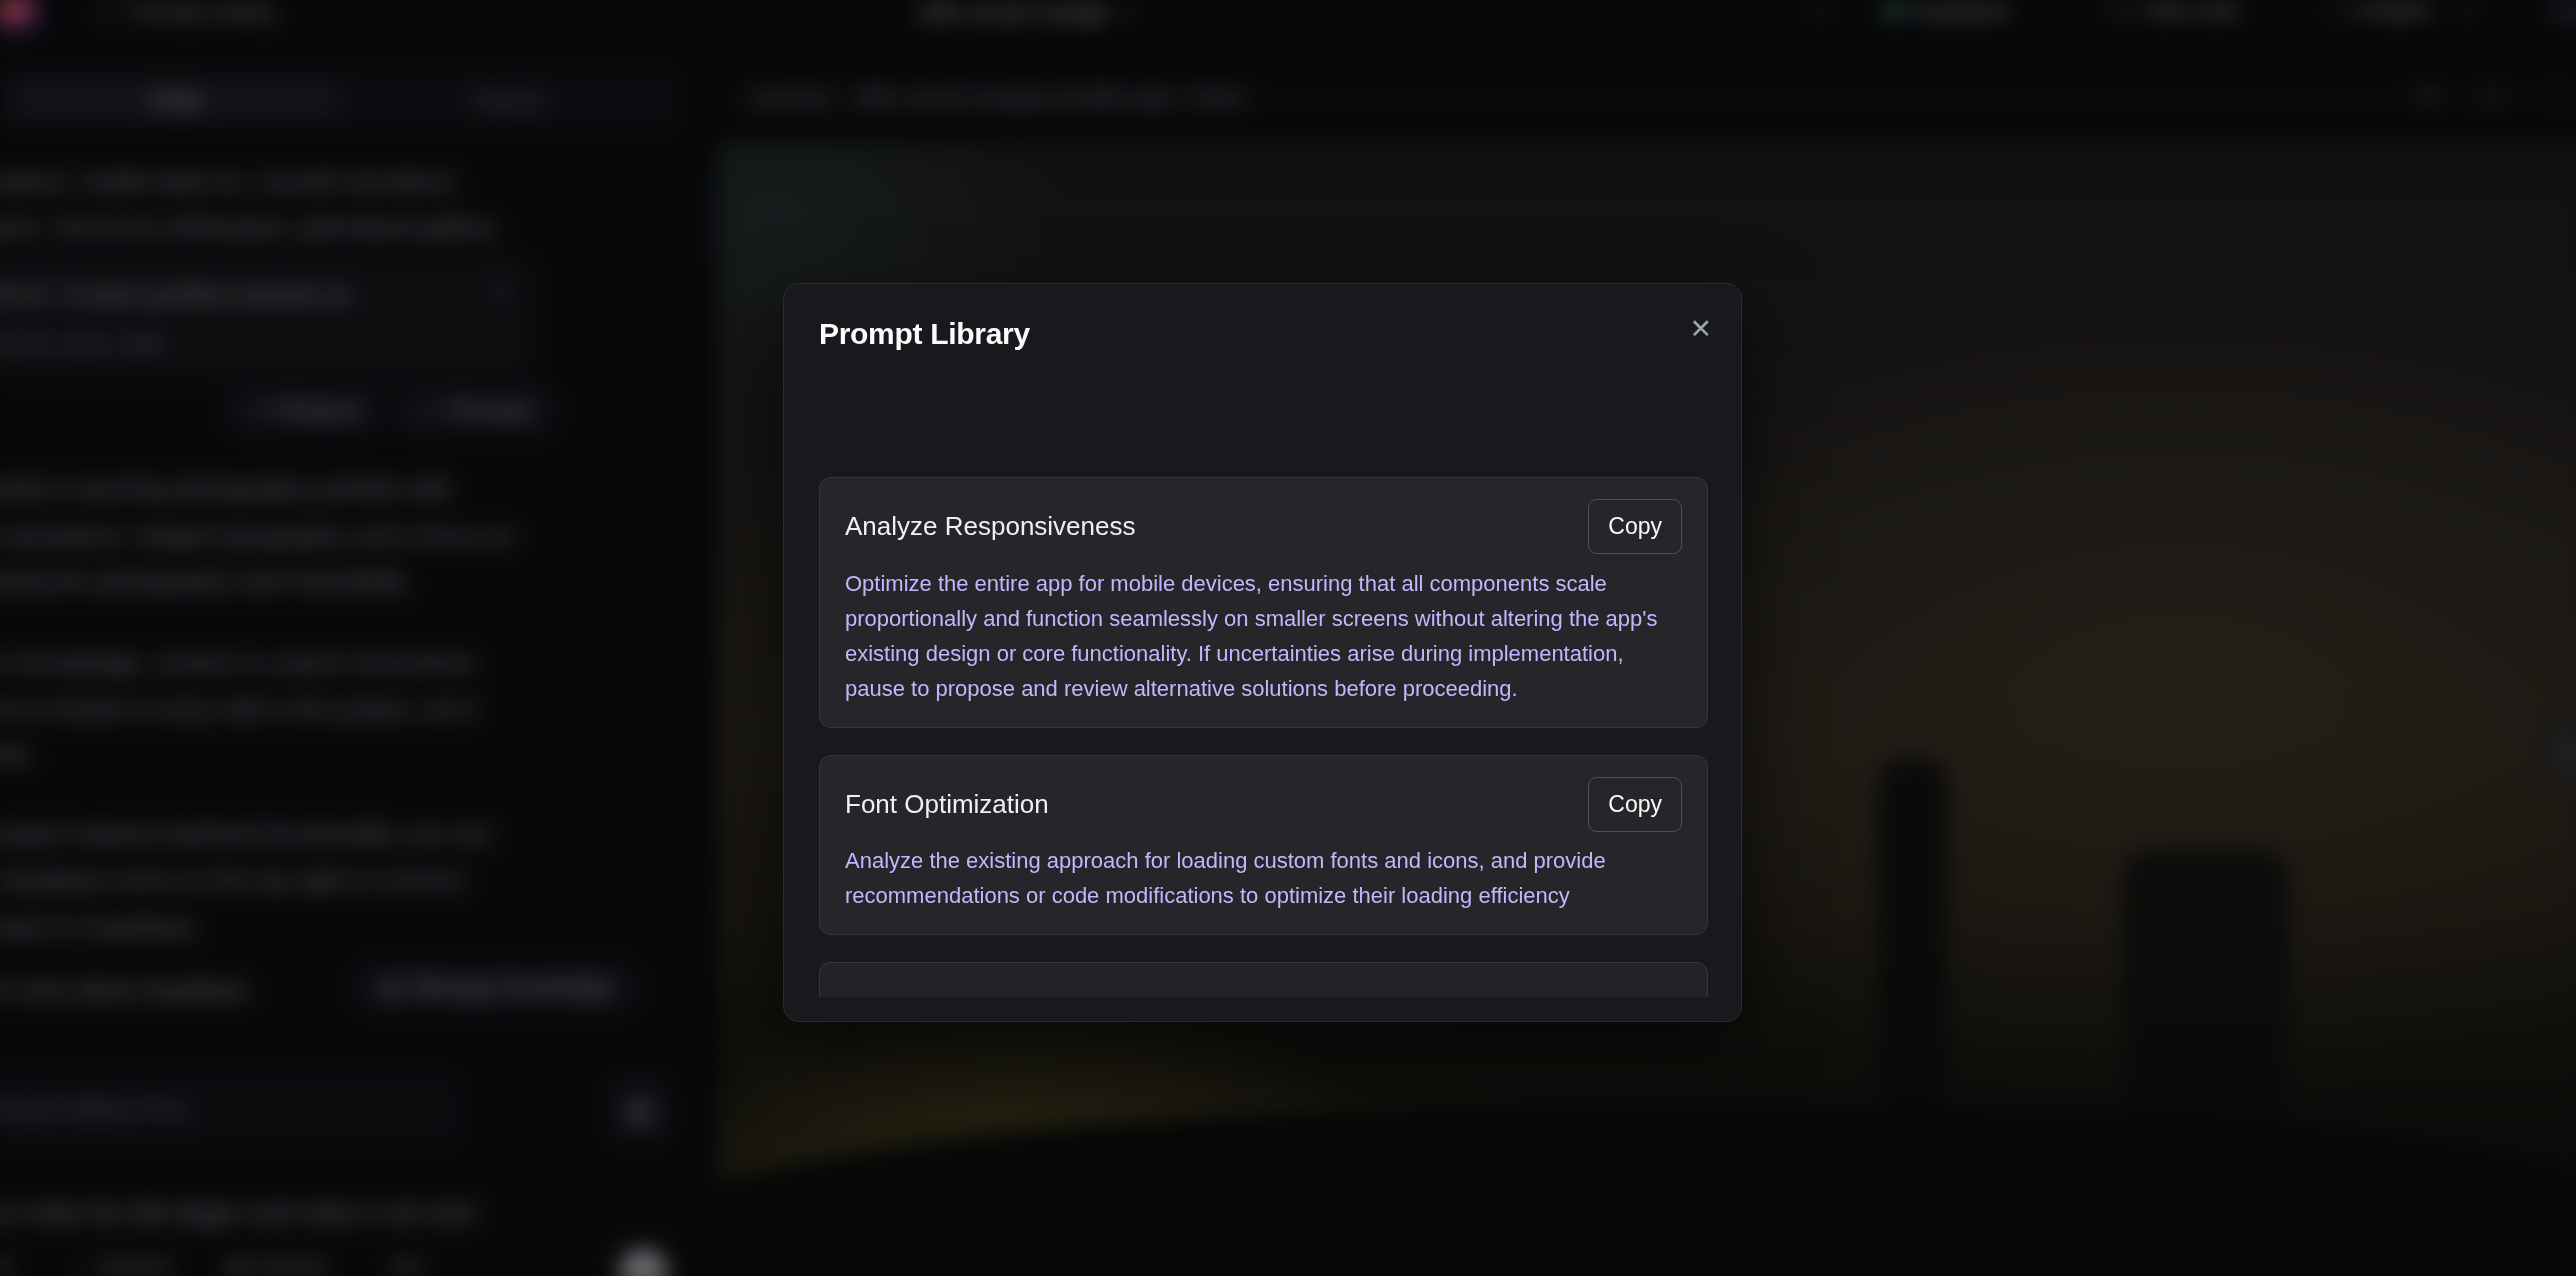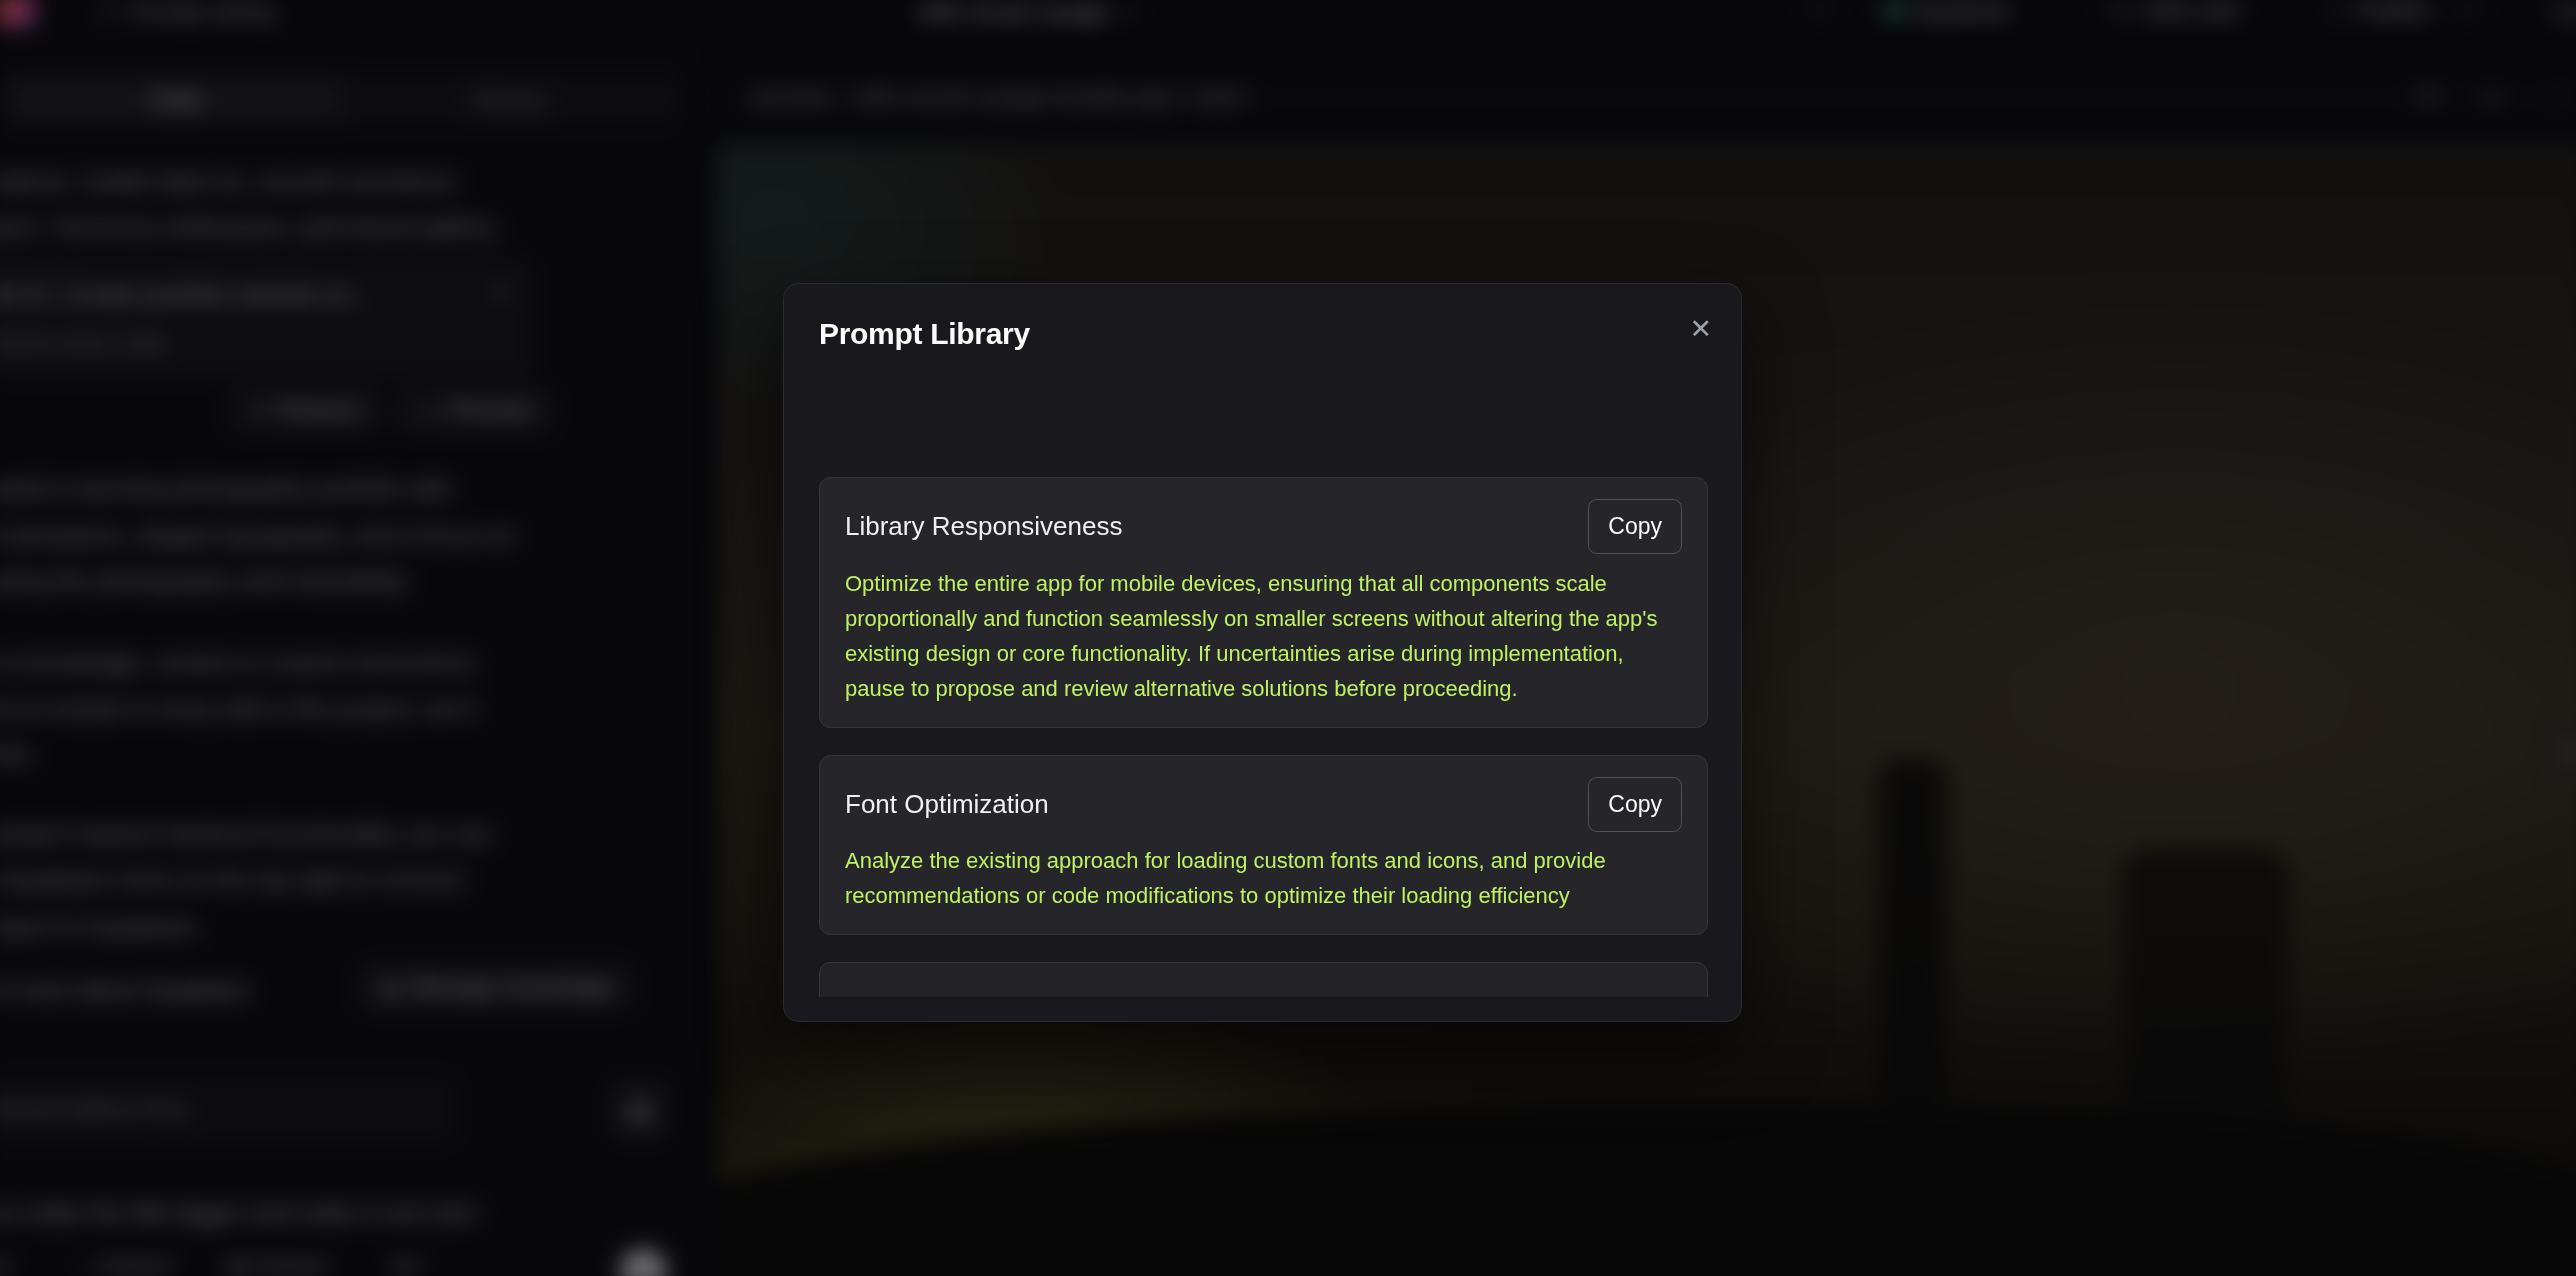--- a/index.html
+++ b/index.html
@@ -83,21 +83,21 @@
   .m-search { position:absolute; left:35px; top:102px; width:889px; height:62px; background:#1e1e23;
               border:1px solid #44444c; border-radius:9.6px; padding:0 25px; font-size:23px; color:#e4e4e7;
               font-family:"Liberation Sans","DejaVu Sans",sans-serif; outline:none; }
   .m-search::placeholder { color:#8b8b94; }
   .m-cards { position:absolute; left:35px; top:193px; width:889px; display:flex; flex-direction:column; gap:27px; }
   .p-card { background:#26262a; border:1px solid #36363c; border-radius:11.6px; padding:21px 25px; }
   .p-head { display:flex; align-items:center; justify-content:space-between; }
   .p-title { font-size:26px; font-weight:500; color:#f0f0f2; }
   .copy-btn { height:55px; padding:0 19px; border-radius:8.7px; border:1px solid #52525a; background:transparent;
               color:#fafafa; font-size:23px; font-family:inherit; cursor:pointer; }
-  .p-desc { margin-top:11.6px; font-size:22px; line-height:35px; color:#bef264; }
+  .p-desc { margin-top:11.6px; font-size:22px; line-height:35px; color:#c4b5fd; }
   .p-sliver { height:35px; background:#232327; border:1px solid #36363c; border-bottom:none; border-radius:11.6px 11.6px 0 0; }
 </style>
 </head>
 <body>
 
 <div class="stage">
 
   <div class="backdrop">
 
     <header class="topbar">
@@ -217,21 +217,21 @@
 
   <div class="dim"></div>
 
   <div class="modal">
     <div class="m-title">Prompt Library</div>
     <button class="m-close">✕</button>
 
     <div class="m-cards">
       <div class="p-card">
         <div class="p-head">
-          <span class="p-title">Library Responsiveness</span>
+          <span class="p-title">Analyze Responsiveness</span>
           <button class="copy-btn">Copy</button>
         </div>
         <div class="p-desc">Optimize the entire app for mobile devices, ensuring that all components scale proportionally and function seamlessly on smaller screens without altering the app's existing design or core functionality. If uncertainties arise during implementation, pause to propose and review alternative solutions before proceeding.</div>
       </div>
 
       <div class="p-card">
         <div class="p-head">
           <span class="p-title">Font Optimization</span>
           <button class="copy-btn">Copy</button>
         </div>

